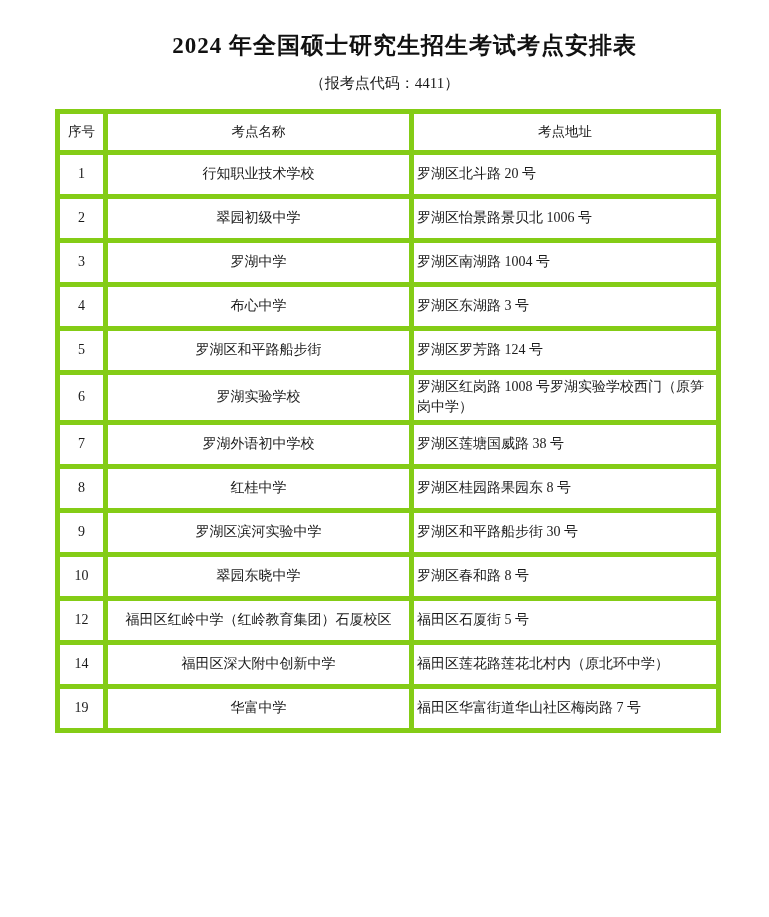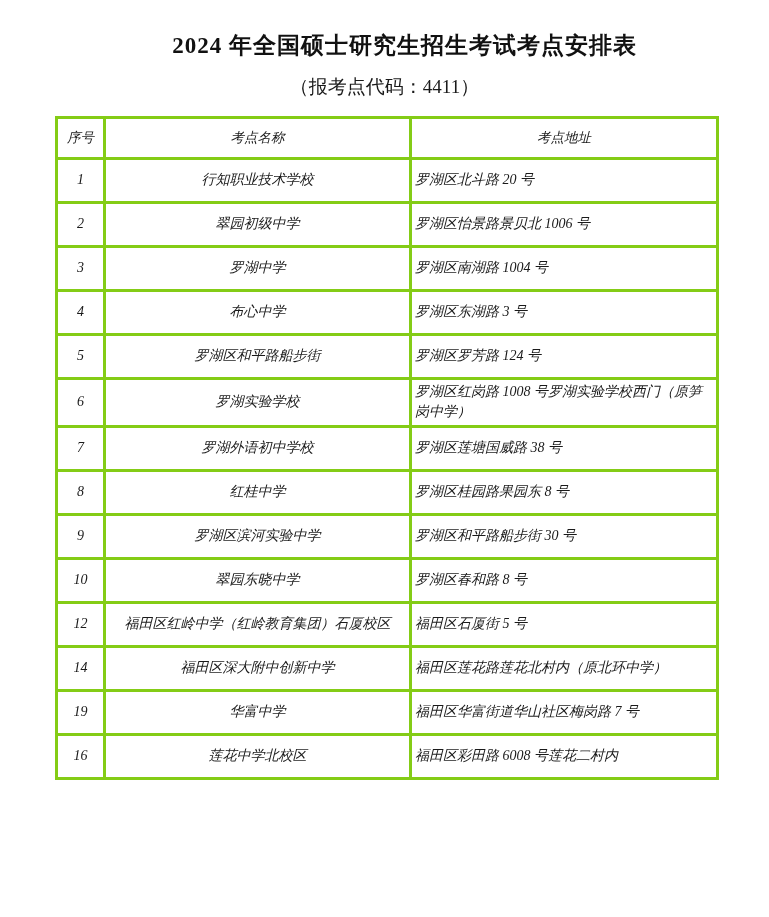--- a/index.html
+++ b/index.html
@@ -23,43 +23,42 @@
     text-align: center;
     font-size: 23px;
     font-weight: bold;
     letter-spacing: 1px;
     color: #111111;
     padding-left: 40px;
   }
   .doc-subtitle {
     margin-top: 13px;
     text-align: center;
-    font-size: 19px;
+    font-size: 15px;
     font-weight: normal;
     color: #1a1a1a;
   }
   table.site-table {
     border-collapse: collapse;
     table-layout: fixed;
     margin: 16px 0 0 55px;
     width: 661px;
     font-size: 14px;
   }
   table.site-table col.c-num  { width: 48px; }
   table.site-table col.c-name { width: 306px; }
   table.site-table col.c-addr { width: 307px; }
   table.site-table th,
   table.site-table td {
-    border: 3px solid #84cc16;
+    border: 5px solid #84cc16;
     vertical-align: middle;
     font-weight: normal;
     line-height: 1.45;
     box-sizing: border-box;
     padding: 2px 3px;
-    font-style: italic;
   }
   table.site-table th {
     height: 41px;
     text-align: center;
     font-size: 13.5px;
   }
   table.site-table td {
     height: 44px;
   }
   td.cell-num  { text-align: center; }
@@ -146,20 +145,15 @@
         <tr>
           <td class="cell-num">14</td>
           <td class="cell-name">福田区深大附中创新中学</td>
           <td class="cell-addr">福田区莲花路莲花北村内（原北环中学）</td>
         </tr>
         <tr>
           <td class="cell-num">19</td>
           <td class="cell-name">华富中学</td>
           <td class="cell-addr">福田区华富街道华山社区梅岗路 7 号</td>
         </tr>
-        <tr>
-          <td class="cell-num">16</td>
-          <td class="cell-name">莲花中学北校区</td>
-          <td class="cell-addr">福田区彩田路 6008 号莲花二村内</td>
-        </tr>
       </tbody>
   </table>
 </div>
 
 </body></html>

